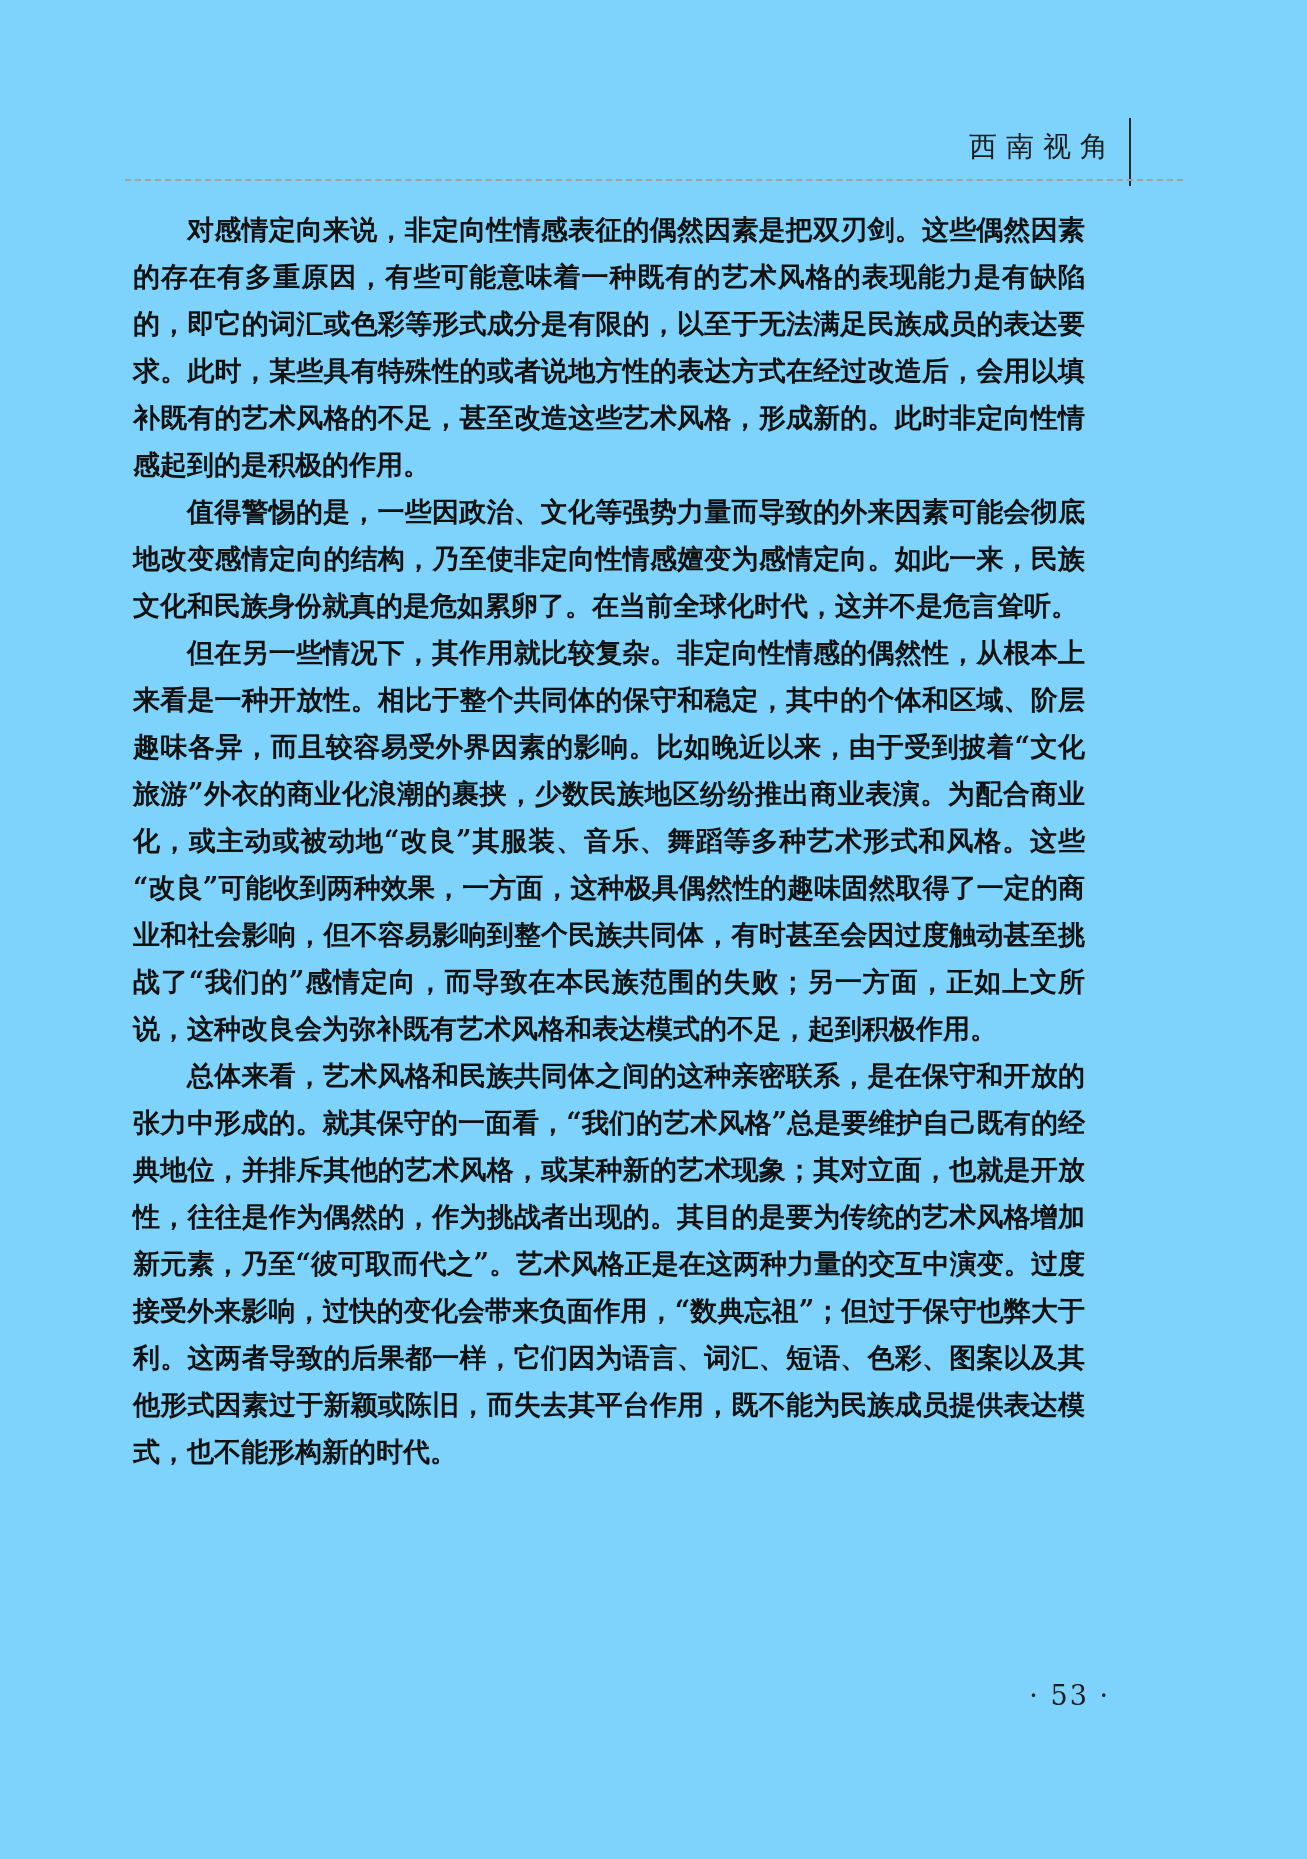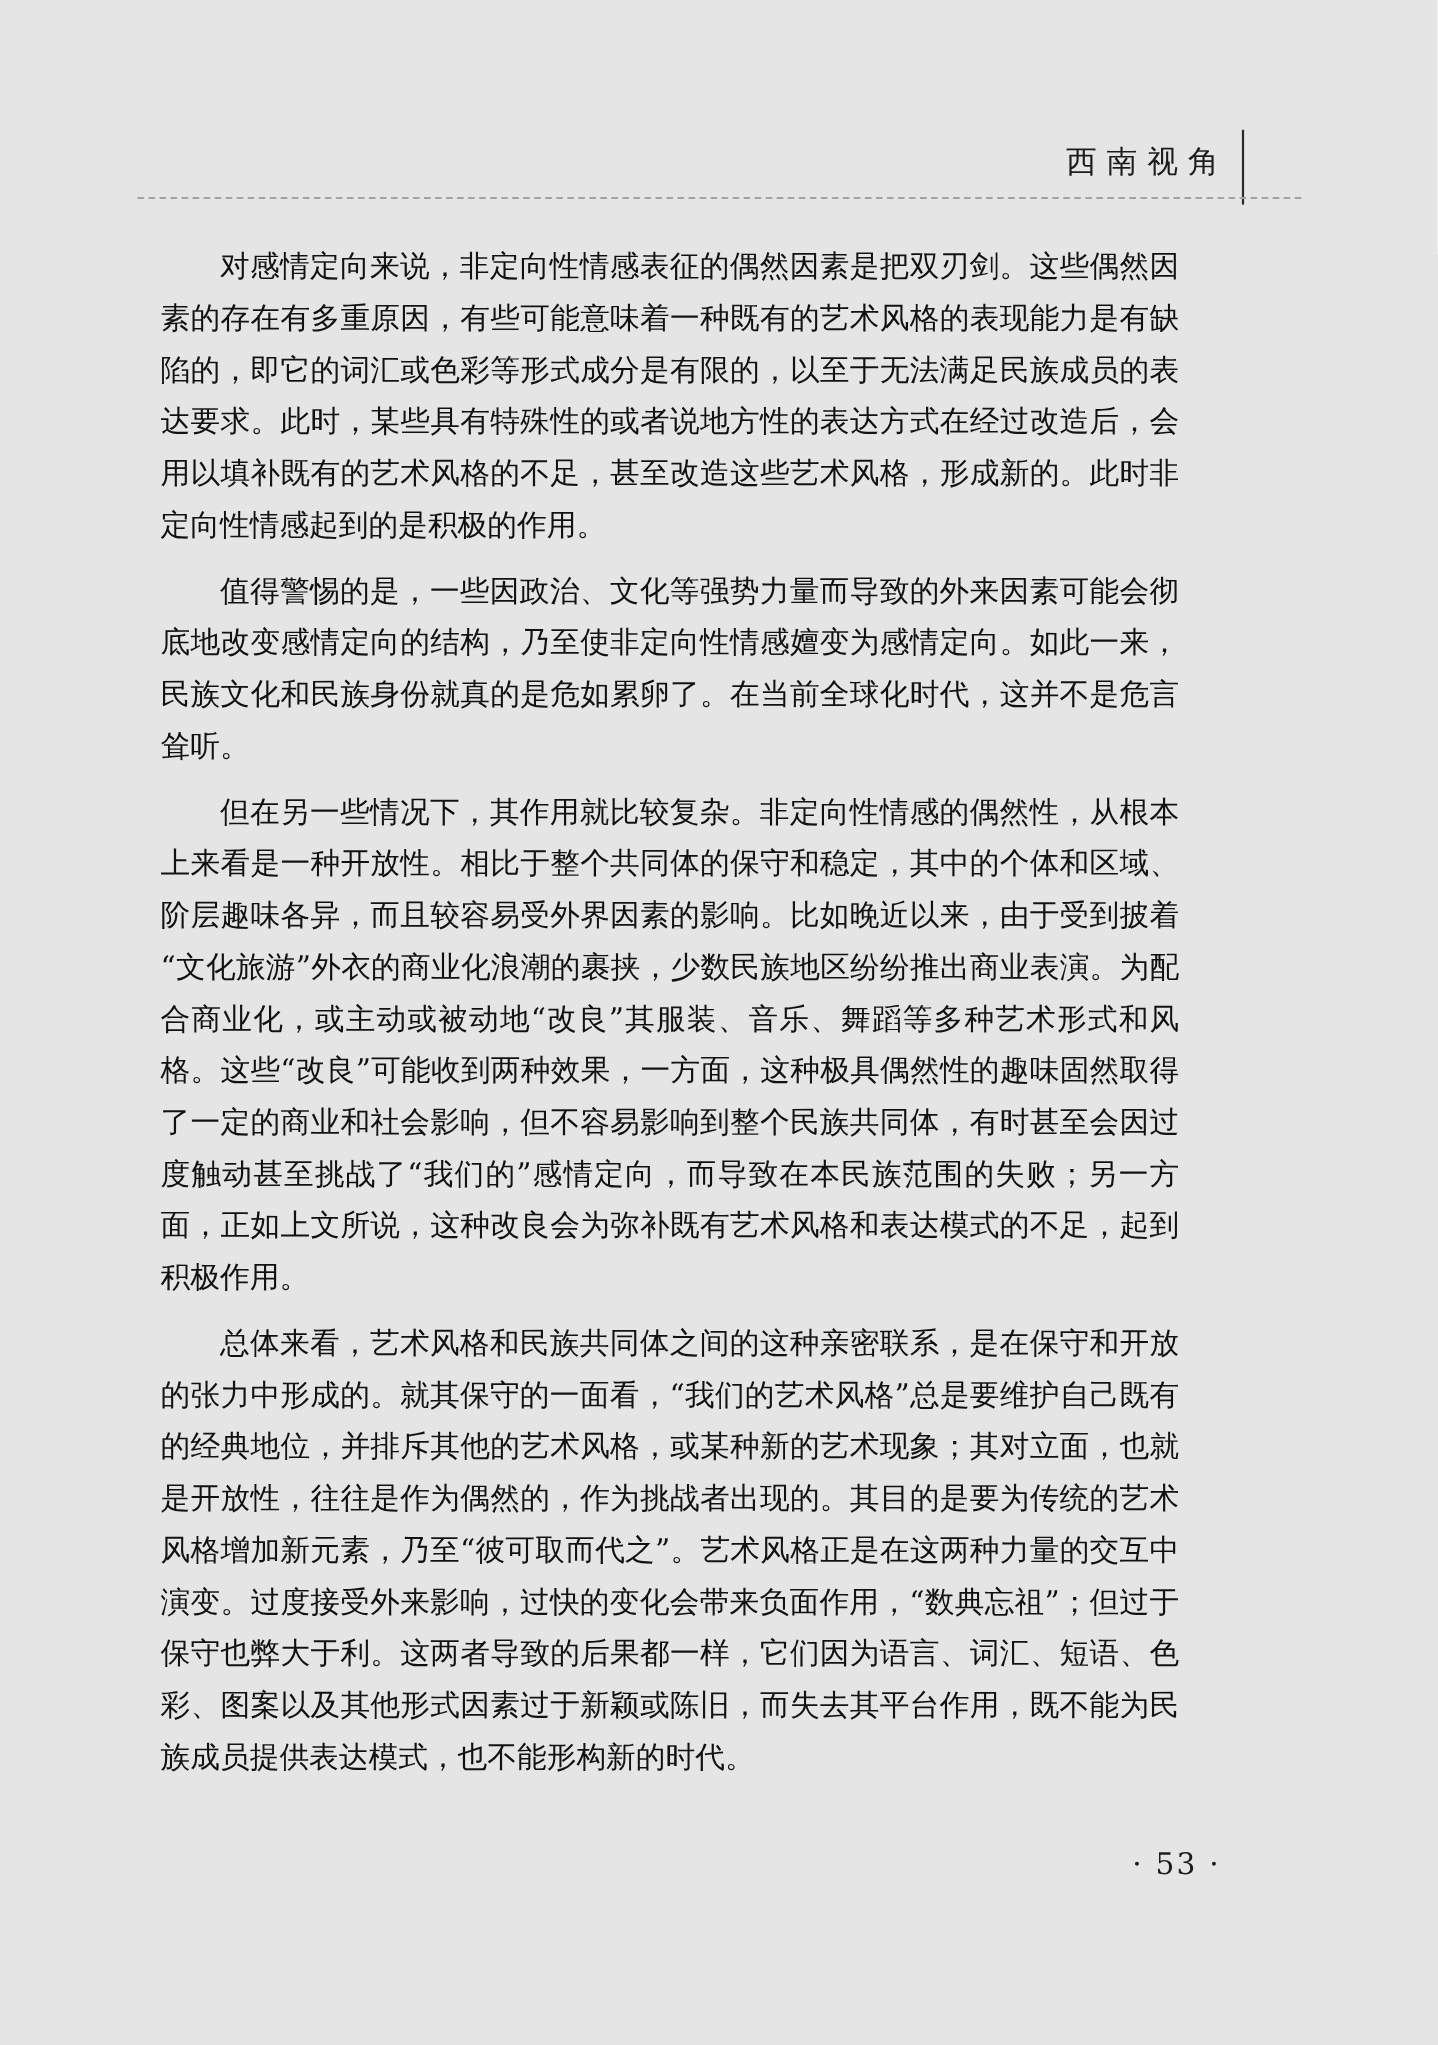--- a/index.html
+++ b/index.html
@@ -10,21 +10,21 @@
   body {
     width: 1307px;
     height: 1859px;
     position: relative;
     font-family: "DejaVu Serif", serif;
     color: #111;
   }
   .page {
     position: absolute;
     inset: 0;
-    background: #e5e5e5;
+    background: #7dd3fc;
   }
   .running-head {
     position: absolute;
     top: 128px;
     right: 190px;
     font-size: 28px;
     letter-spacing: 9px;
     color: #1c1c1c;
     white-space: nowrap;
   }
@@ -48,23 +48,24 @@
     position: absolute;
     top: 206px;
     left: 133px;
     width: 952px;
     font-size: 27px;
     line-height: 47px;
     text-align: justify;
     text-justify: inter-ideograph;
   }
   .body-text p {
-    margin: 13px;
+    margin: 0;
     padding: 0;
     text-indent: 2em;
+    font-weight: bold;
   }
   .page-number {
     position: absolute;
     top: 1680px;
     right: 197px;
     font-size: 27px;
     letter-spacing: 2px;
     color: #1c1c1c;
     white-space: nowrap;
   }

